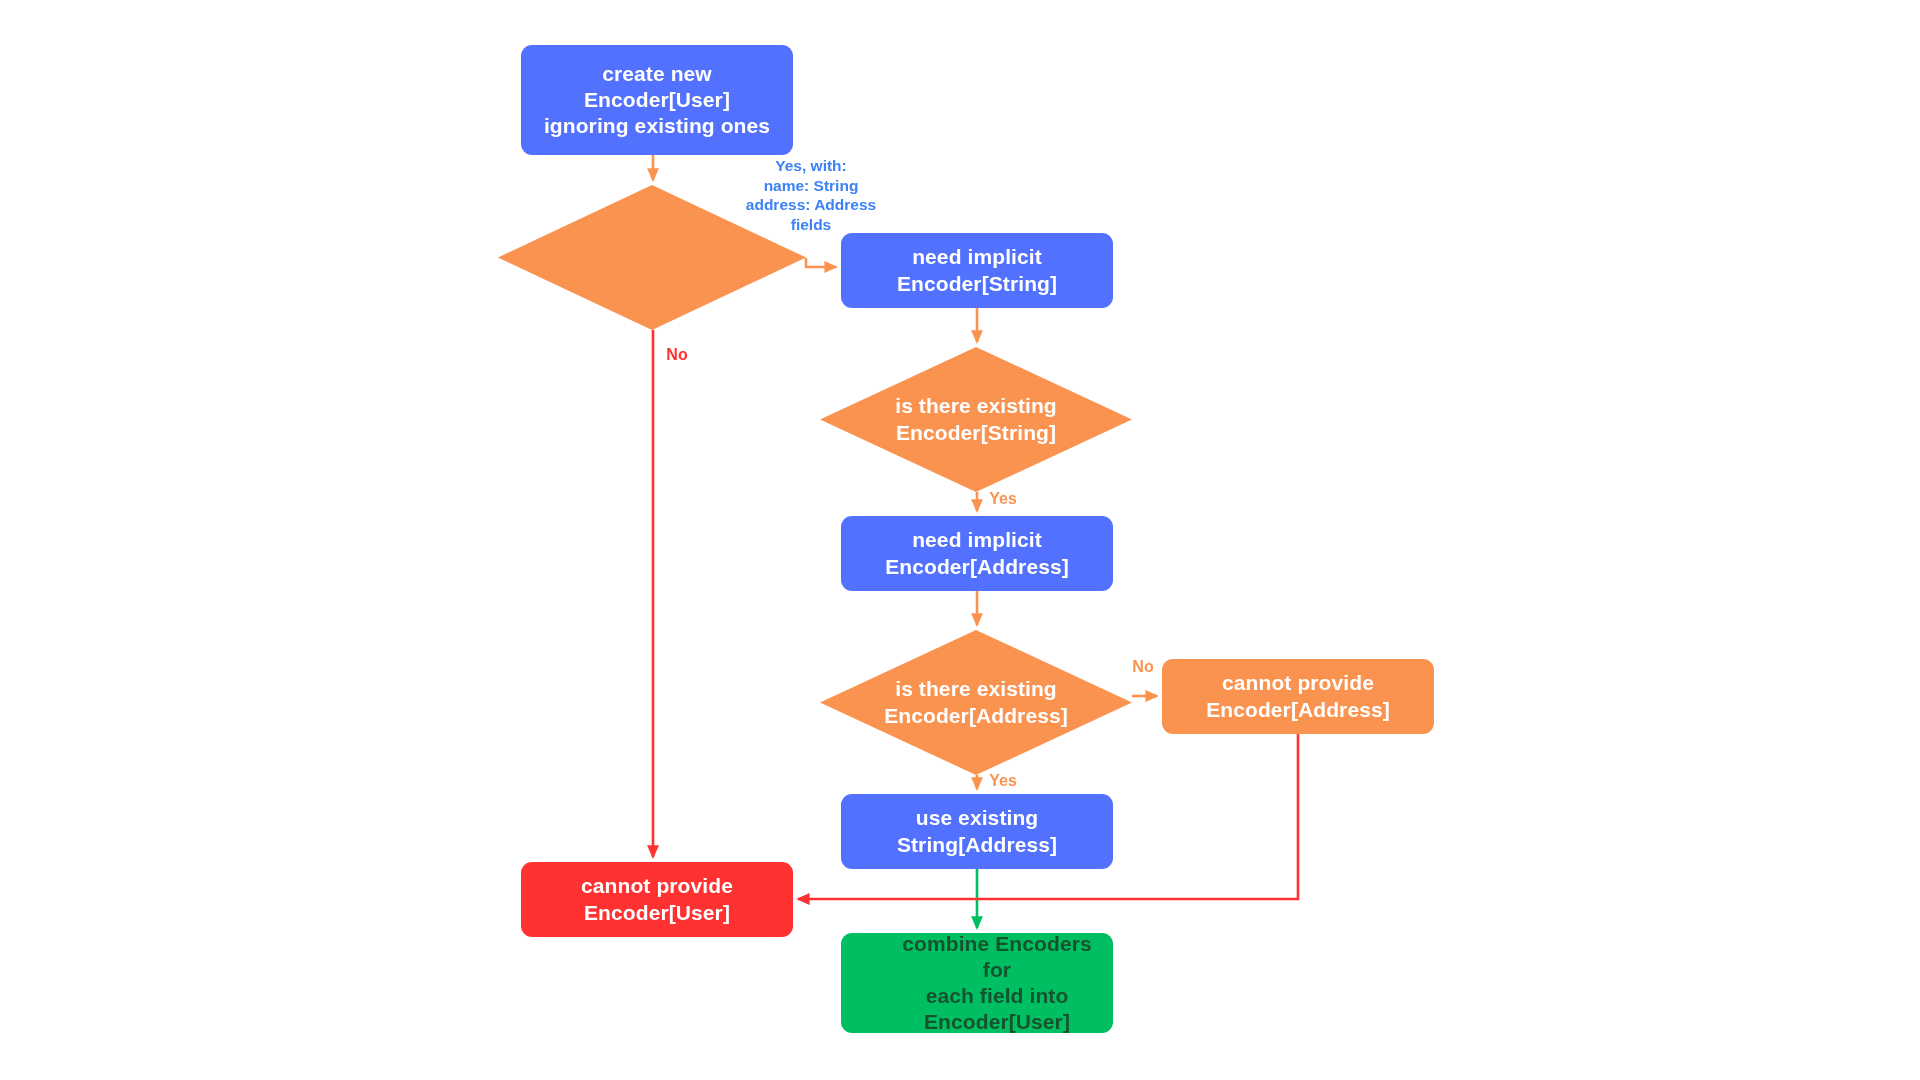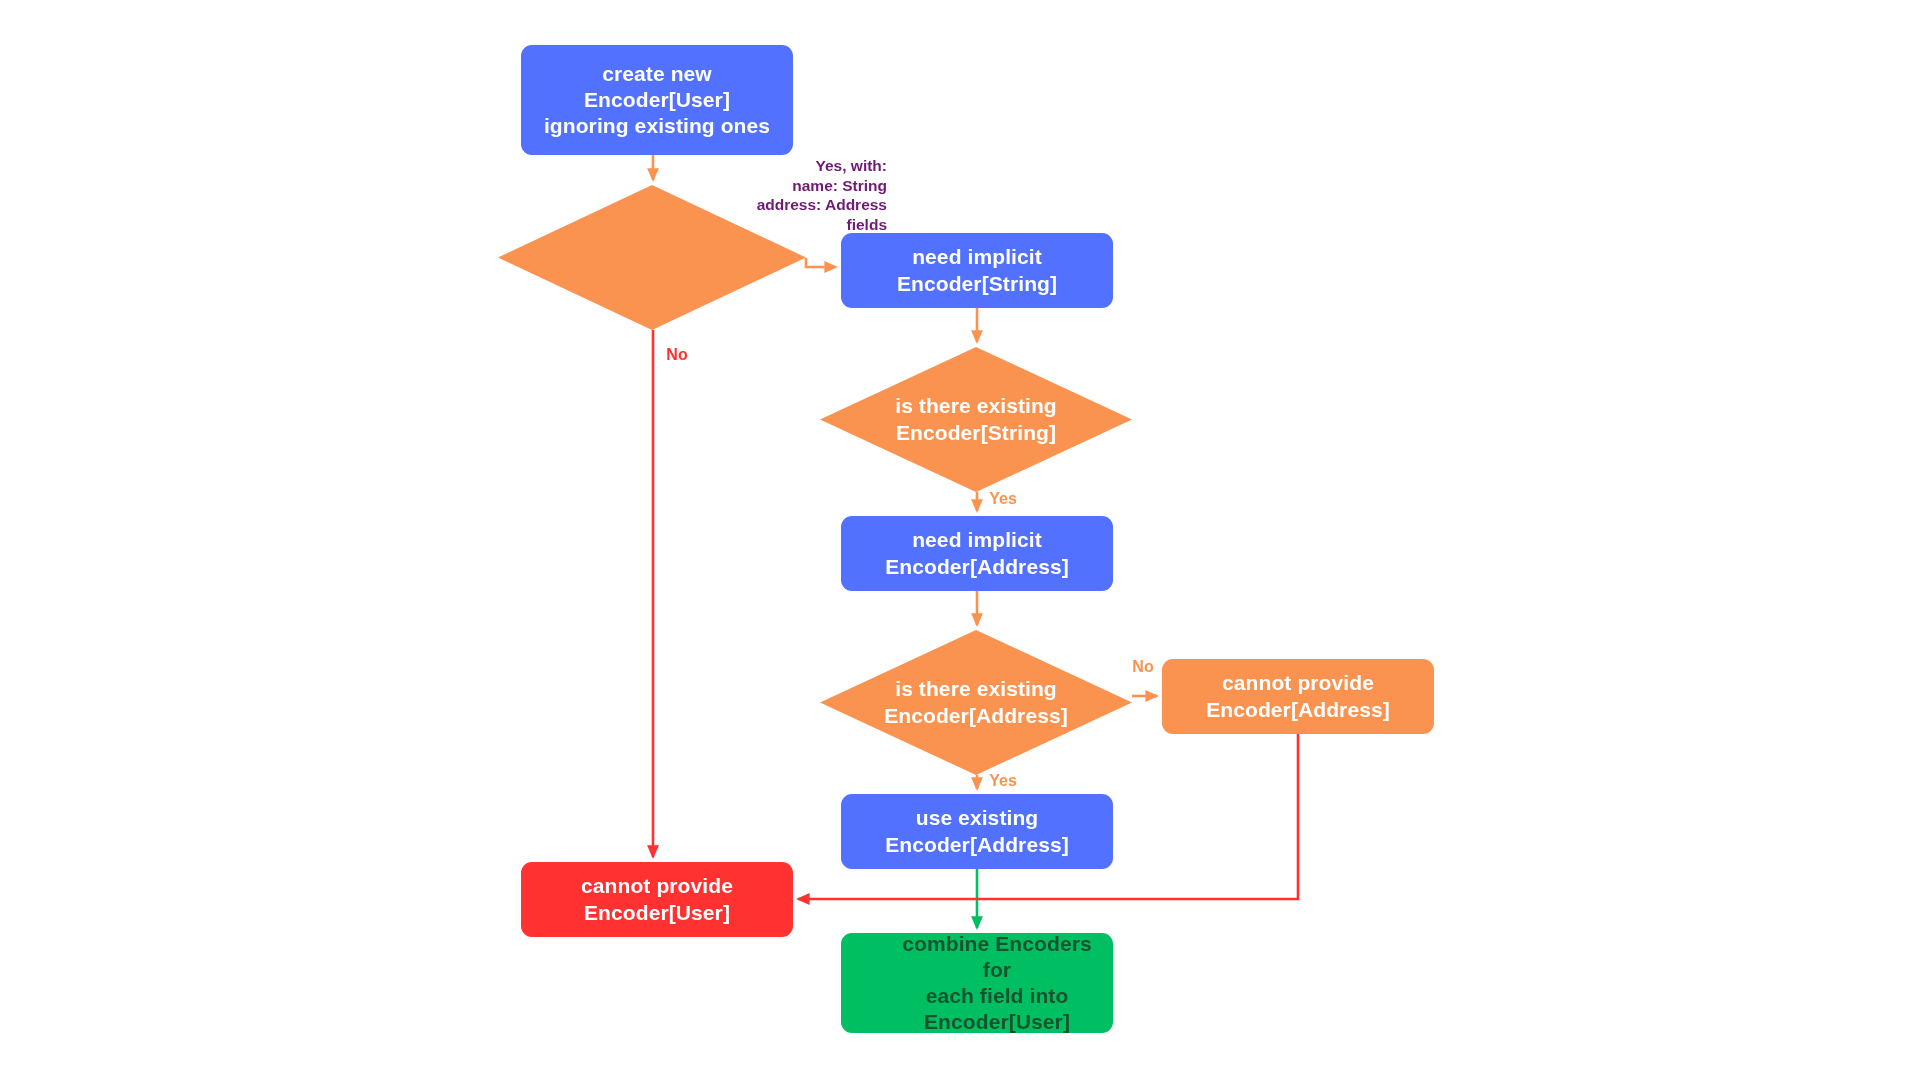--- a/index.html
+++ b/index.html
@@ -117,29 +117,29 @@
 Encoder[String]</div></div>
       <div class="node box" style="left: 841px; top: 516px; width: 272px; height: 75px; font-size: 21px; color: rgb(255, 255, 255); background: rgb(82, 113, 255);"><div class="box-label">need implicit
 Encoder[Address]</div></div>
       <div class="node decision" style="left: 820px; top: 630px; width: 312px; height: 145px; font-size: 21px; color: rgb(255, 255, 255);"><svg class="diamond-shape" viewBox="0 0 312 145" preserveAspectRatio="none">
           <polygon points="156,0 312,72.5 156,145 0,72.5" fill="#fb9350"></polygon>
         </svg><div class="diamond-label">is there existing
 Encoder[Address]</div></div>
       <div class="node box" style="left: 1162px; top: 659px; width: 272px; height: 75px; font-size: 21px; color: rgb(255, 255, 255); background: rgb(251, 147, 80);"><div class="box-label">cannot provide
 Encoder[Address]</div></div>
       <div class="node box" style="left: 841px; top: 794px; width: 272px; height: 75px; font-size: 21px; color: rgb(255, 255, 255); background: rgb(82, 113, 255);"><div class="box-label">use existing
-Encoder[Address]</div></div>
+String[Address]</div></div>
       <div class="node box" style="left: 521px; top: 862px; width: 272px; height: 75px; font-size: 21px; color: rgb(255, 255, 255); background: rgb(255, 49, 49);"><div class="box-label">cannot provide
 Encoder[User]</div></div>
       <div class="node box" style="left: 841px; top: 933px; width: 272px; height: 100px; font-size: 21px; color: #14532d; background: rgb(0, 191, 99); padding-left: 40px;"><div class="box-label">combine Encoders for
 each field into
 Encoder[User]</div></div>
     </div>
   <div id="label-layer">
-      <div class="edge-label" style="left: 735px; top: 156px; width: 152px; color: #701a75; font-size: 15.5px; text-align: right;">Yes, with:
+      <div class="edge-label" style="left: 735px; top: 156px; width: 152px; color: #3b82f6; font-size: 15.5px;">Yes, with:
 name: String
 address: Address
 fields</div>
       <div class="edge-label" style="left: 660px; top: 345px; width: 34px; color: rgb(255, 49, 49); font-size: 16px;">No</div>
       <div class="edge-label" style="left: 985px; top: 489px; width: 36px; color: rgb(251, 147, 80); font-size: 16px;">Yes</div>
       <div class="edge-label" style="left: 1126px; top: 657px; width: 34px; color: rgb(251, 147, 80); font-size: 16px;">No</div>
       <div class="edge-label" style="left: 985px; top: 771px; width: 36px; color: rgb(251, 147, 80); font-size: 16px;">Yes</div>
     </div>
 
 </div>

